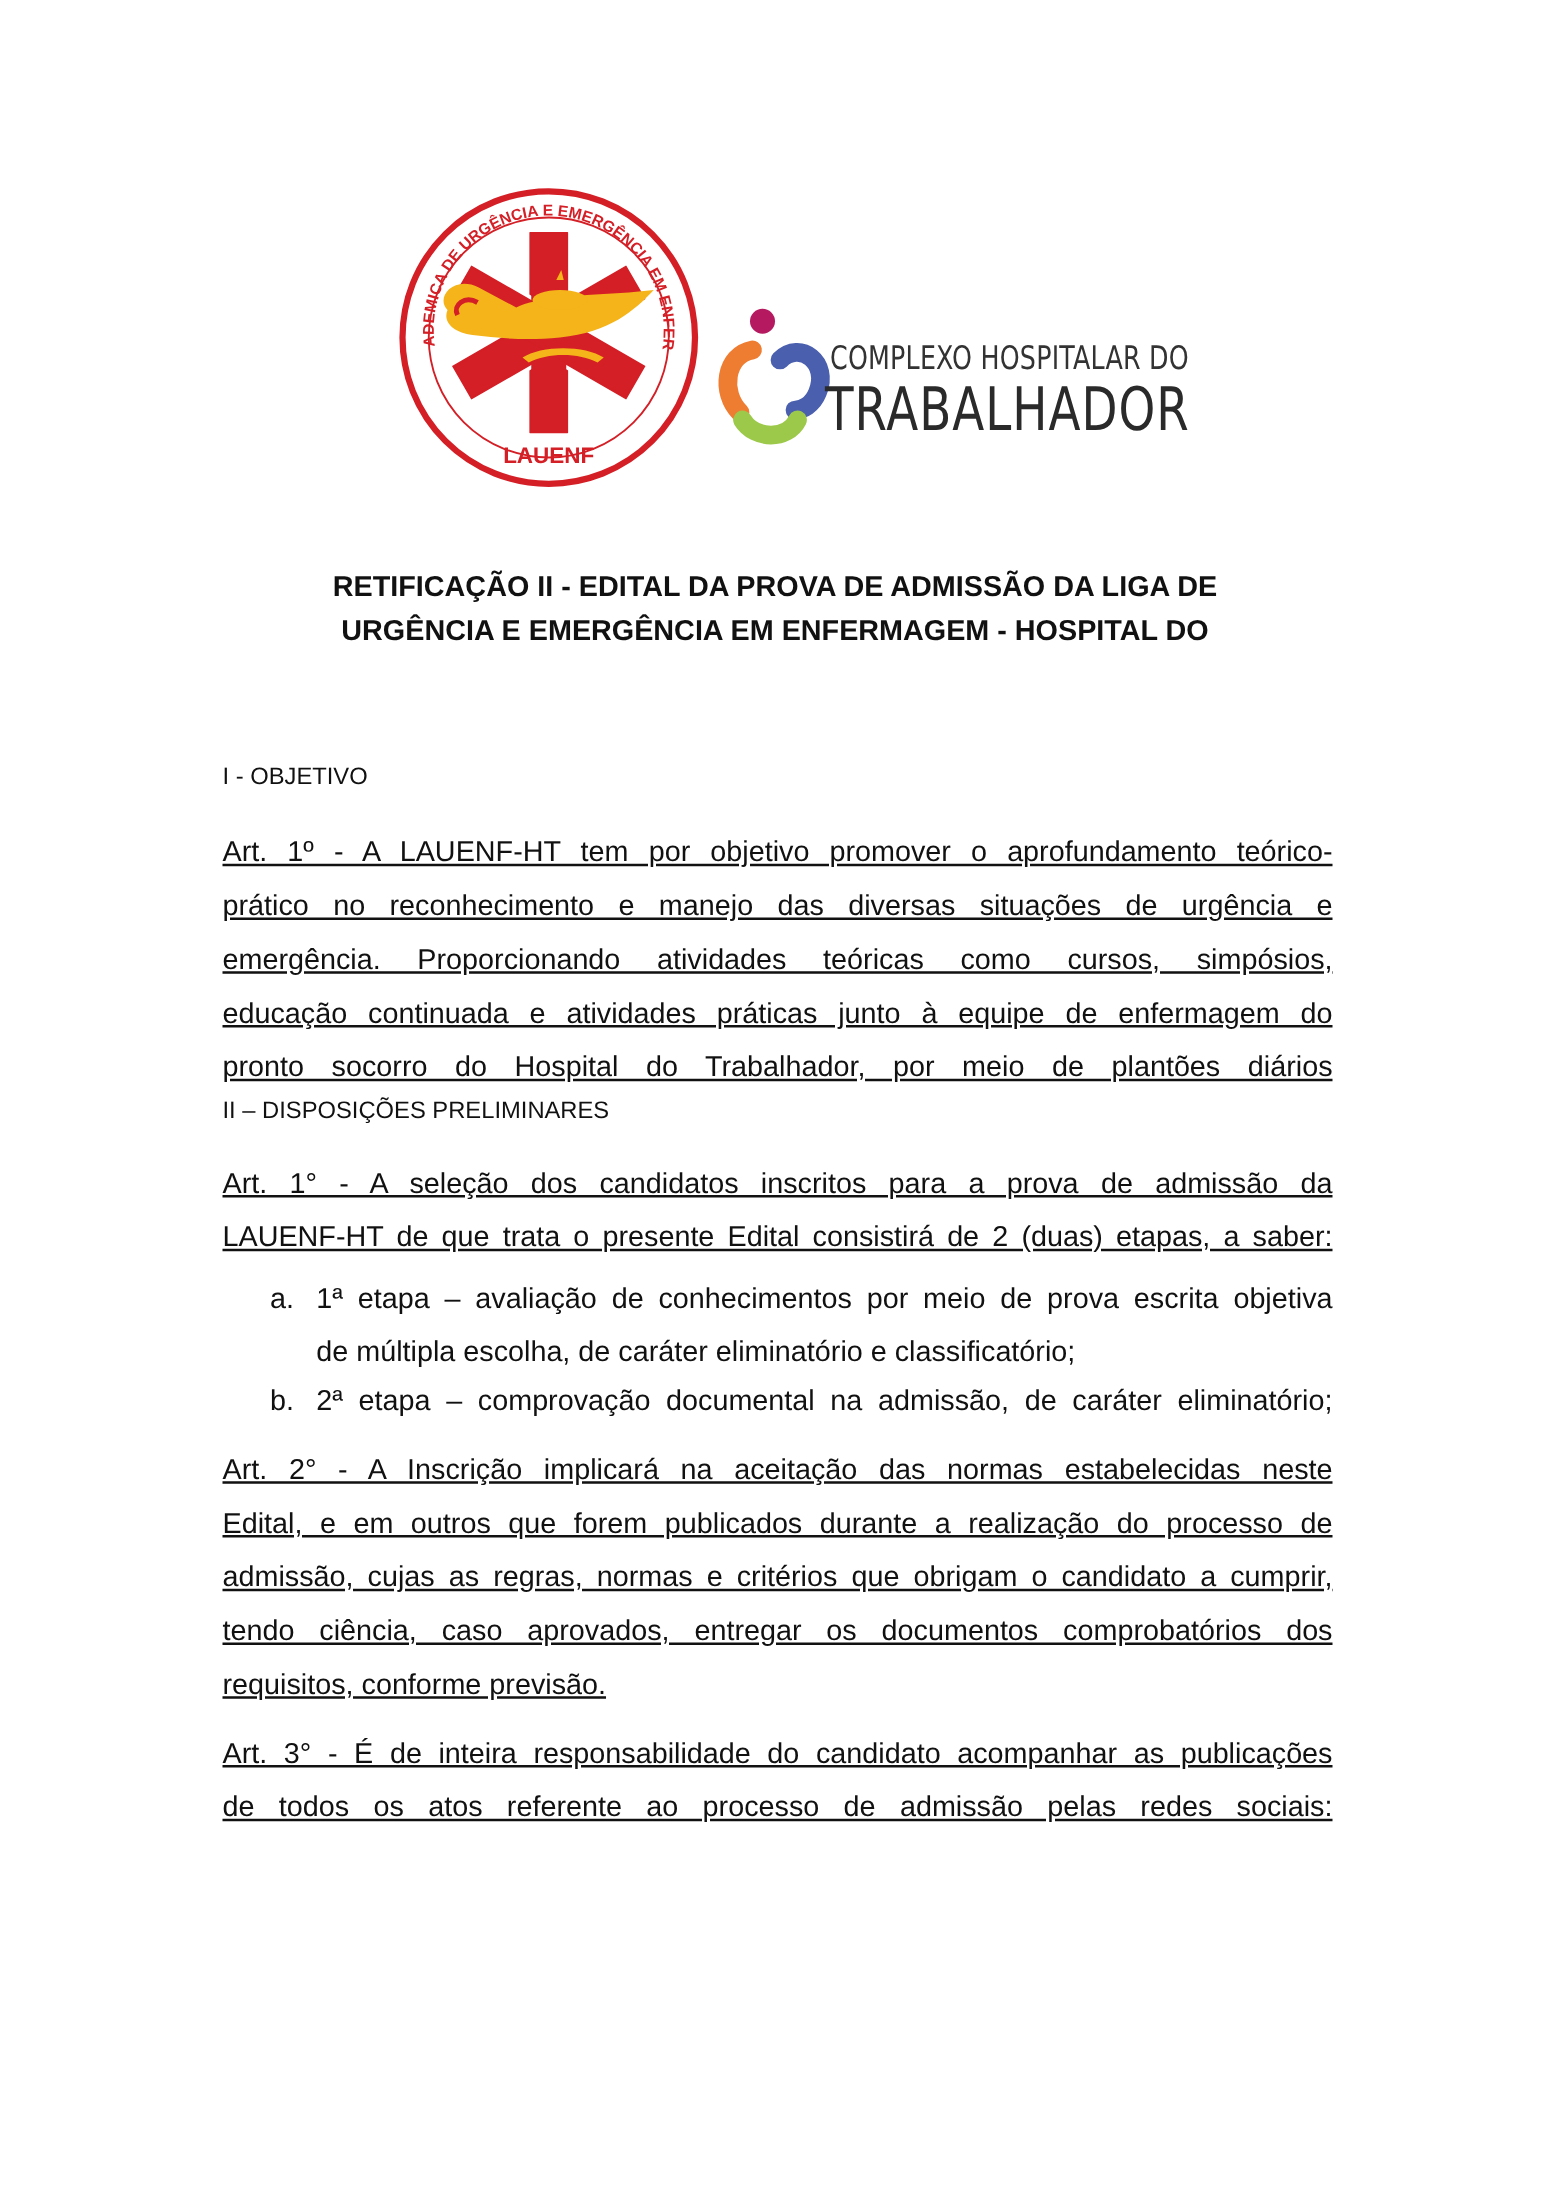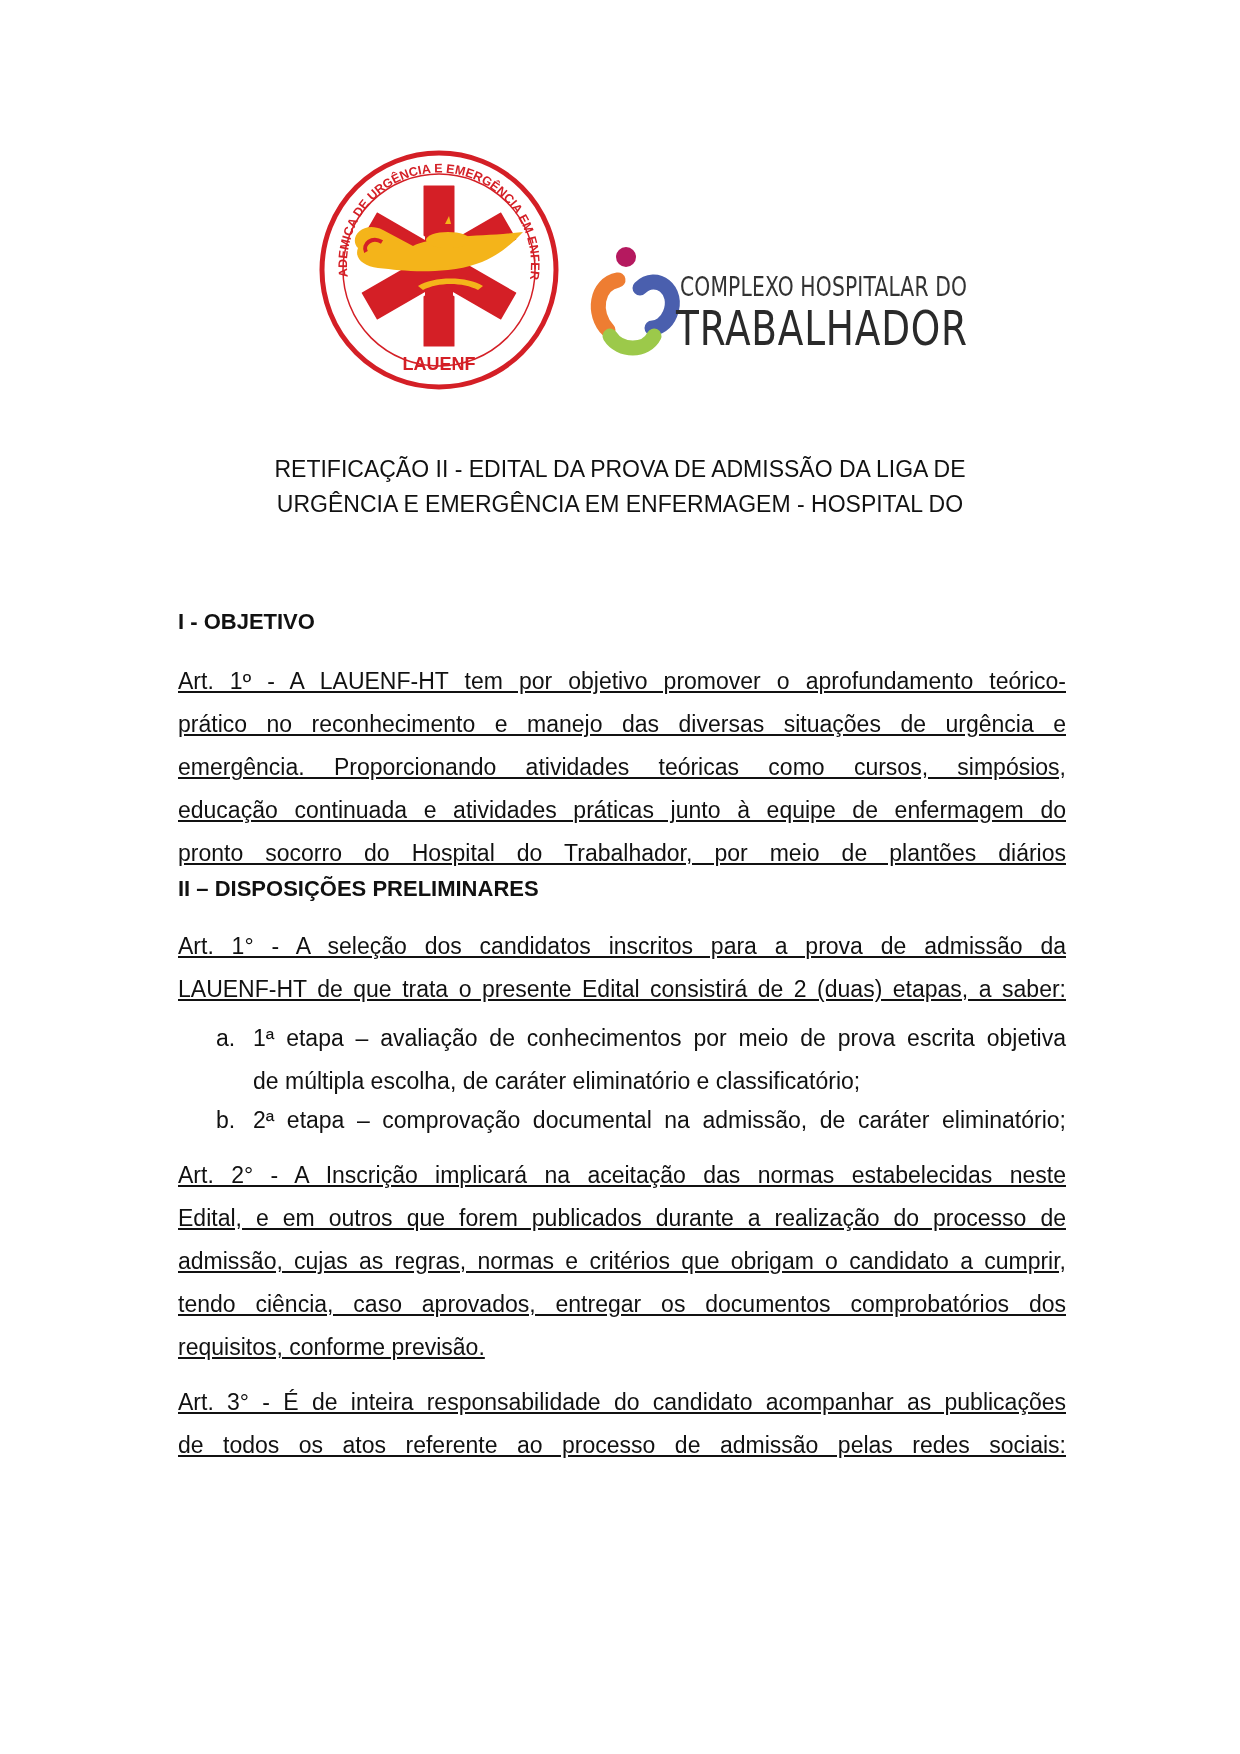--- a/index.html
+++ b/index.html
@@ -1,32 +1,32 @@
 <!DOCTYPE html>
 <html><head>
 <meta charset="utf-8">
 <style>
   html, body { margin: 0; padding: 0; background: #ffffff; }
   body { width: 1240px; height: 1754px; position: relative; overflow: hidden;
          font-family: "Liberation Sans", sans-serif; color: #111111; }
   .logos { position: absolute; left: 0; top: 0; width: 1240px; height: 400px; }
   .lauenf-logo { position: absolute; left: 318px; top: 148px; width: 242px; height: 244px; }
-  .cht-logo { position: absolute; left: 588px; top: 232px; width: 340px; height: 130px; }
+  .cht-logo { position: absolute; left: 572px; top: 232px; width: 340px; height: 130px; }
   .cht-mark { position: absolute; left: 0; top: 0; width: 95px; height: 130px; }
   .cht-line1 { position: absolute; left: 92px; top: 40px; font-size: 26px; color: #333; letter-spacing: 0.2px;
                font-family: "DejaVu Sans", sans-serif; transform: scaleX(0.78); transform-origin: left top; white-space: nowrap; }
   .cht-line2 { position: absolute; left: 88px; top: 68px; font-size: 48px; color: #2a2a2a; letter-spacing: 1px;
                font-family: "DejaVu Sans", sans-serif; transform: scaleX(0.78); transform-origin: left top; white-space: nowrap; }
 
   .title { position: absolute; left: 200px; top: 452px; width: 840px; text-align: center;
-           font-weight: normal; font-size: 23px; line-height: 35px; }
+           font-weight: bold; font-size: 23px; line-height: 35px; }
   .title .t { display: block; }
 
   .content { position: absolute; left: 178px; top: 608px; width: 888px; }
-  .section-heading { font-weight: bold; font-size: 22px; margin: 0; line-height: 28px; }
+  .section-heading { font-weight: normal; font-size: 19px; margin: 0; line-height: 28px; }
   .para { font-size: 23px; line-height: 43px; text-align: justify; text-align-last: left; margin: 0; text-decoration: underline; }
   .line { display: block; text-align: justify; text-align-last: justify; white-space: nowrap; }
   .line.last { text-align-last: left; }
   .list-item { position: relative; padding-left: 75px; font-size: 23px; line-height: 43px; }
   .list-marker { position: absolute; left: 38px; top: 0; }
 </style>
 </head>
 <body>
 
 <div class="logos">

